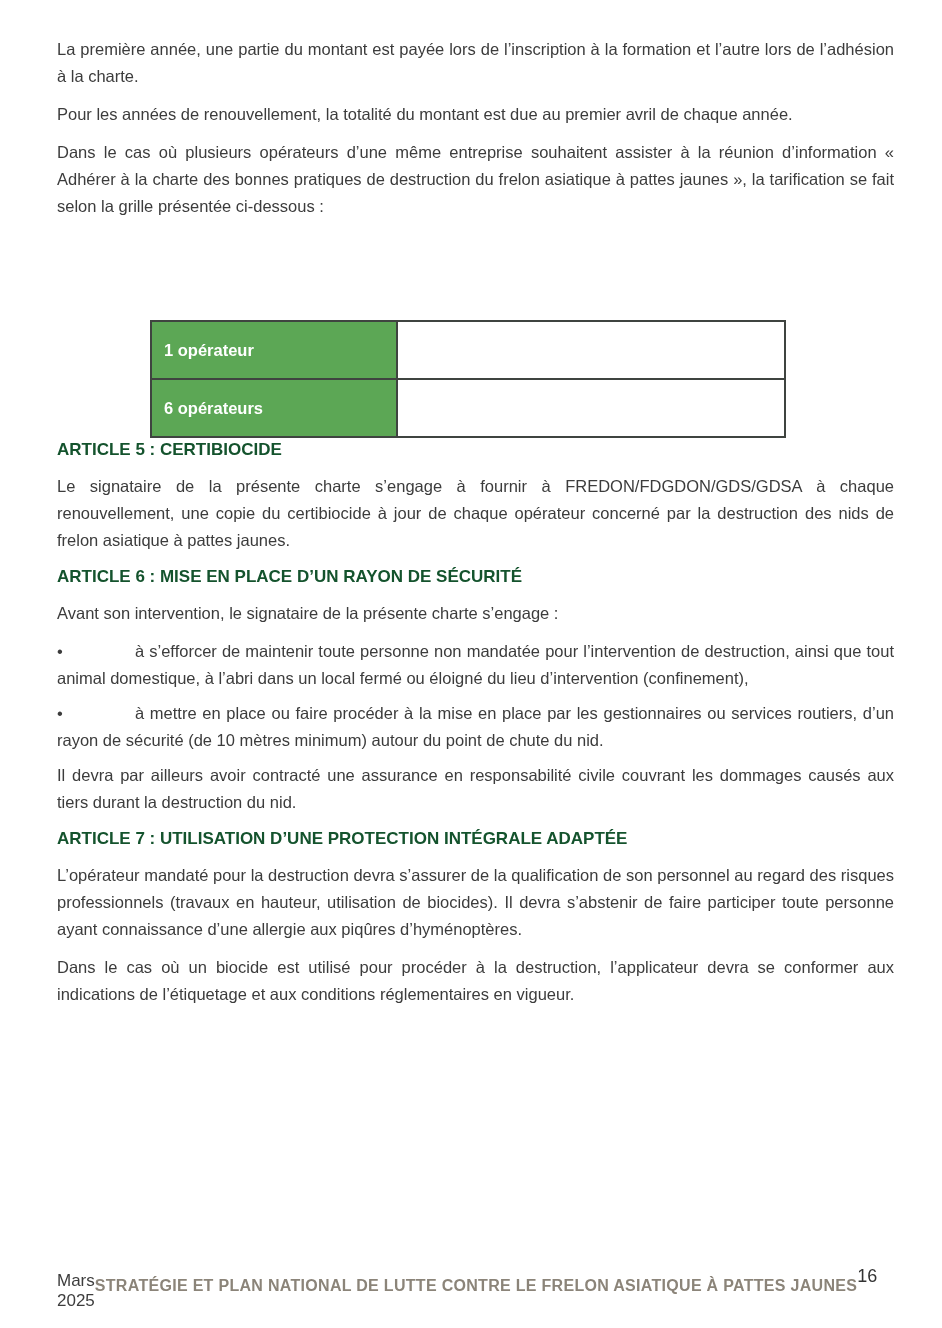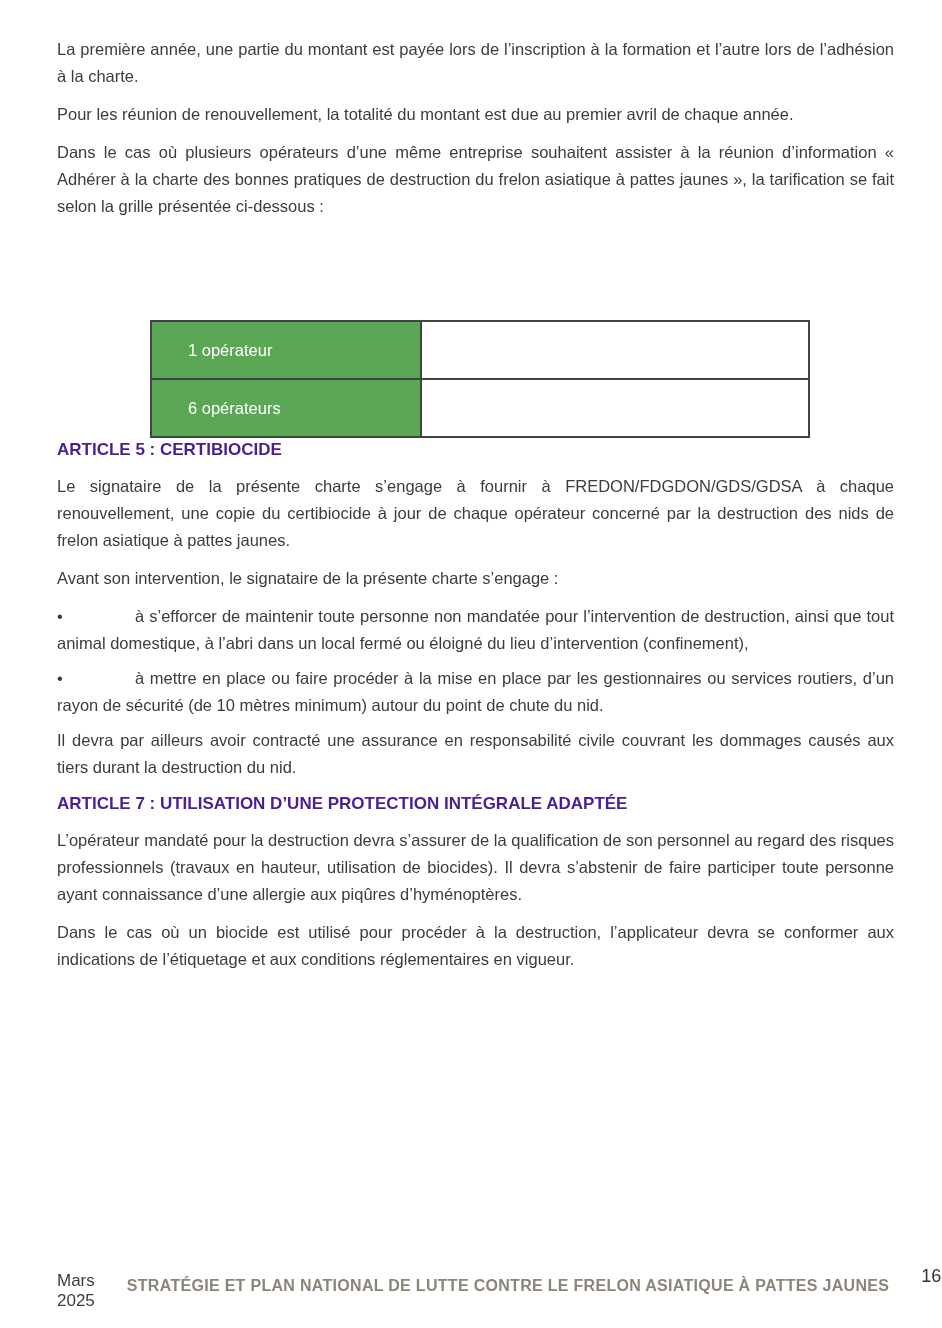--- a/index.html
+++ b/index.html
@@ -39,47 +39,46 @@
   table.pricing-table td {
     border: 2px solid #3f4440;
     height: 54px;
     font-size: 16.5px;
     vertical-align: middle;
   }
   td.row-label {
     width: 231px;
     background: #5ca755;
     color: #ffffff;
-    font-weight: normal;
-    padding-left: 36px;
+    font-weight: bold;
+    padding-left: 12px;
   }
   td.row-value {
     width: 384px;
     background: #ffffff;
   }
   h2.article-heading {
     font-size: 17px;
     font-weight: bold;
-    color: #4c1d95;
+    color: #14532d;
     line-height: 24px;
     margin: 0 0 11px 0;
   }
   .gap-before-a5 { margin-top: 99px; }
   .gap-before-a6 { margin-top: 39px; }
   .gap-before-a7 { margin-top: 27px; }
   .heading-gap { margin-top: 13px; }
   .footer {
     position: absolute;
     left: 57px;
     top: 1266px;
     width: 837px;
     display: grid;
     grid-template-columns: 1fr auto 1fr;
     align-items: flex-start;
-    gap: 32px;
   }
   .footer-date {
     font-size: 17px;
     color: #3d3d3d;
     justify-self: start;
     margin-top: 5px;
   }
   .footer-title {
     font-size: 16px;
     font-weight: bold;
@@ -97,39 +96,40 @@
     margin-top: 0;
   }
 </style>
 </head>
 <body>
 
 <div class="page">
   <div class="content">
 
     <p class="body first">La première année, une partie du montant est payée lors de l’inscription à la formation et l’autre lors de l’adhésion à la charte.</p>
-    <p class="body">Pour les réunion de renouvellement, la totalité du montant est due au premier avril de chaque année.</p>
+    <p class="body">Pour les années de renouvellement, la totalité du montant est due au premier avril de chaque année.</p>
     <p class="body">Dans le cas où plusieurs opérateurs d’une même entreprise souhaitent assister à la réunion d’information « Adhérer à la charte des bonnes pratiques de destruction du frelon asiatique à pattes jaunes », la tarification se fait selon la grille présentée ci-dessous :</p>
 
     <table class="pricing-table">
       <tbody>
         <tr>
           <td class="row-label">1 opérateur</td>
           <td class="row-value"></td>
         </tr>
         <tr>
           <td class="row-label">6 opérateurs</td>
           <td class="row-value"></td>
         </tr>
       </tbody>
     </table>
 
     <h2 class="article-heading gap-before-a5">ARTICLE 5 : CERTIBIOCIDE</h2>
     <p class="body">Le signataire de la présente charte s’engage à fournir à FREDON/FDGDON/GDS/GDSA à chaque renouvellement, une copie du certibiocide à jour de chaque opérateur concerné par la destruction des nids de frelon asiatique à pattes jaunes.</p>
 
+    <h2 class="article-heading gap-before-a6">ARTICLE 6 : MISE EN PLACE D’UN RAYON DE SÉCURITÉ</h2>
     <p class="body heading-gap">Avant son intervention, le signataire de la présente charte s’engage :</p>
 
     <p class="body bullet"><span class="bullet-mark">•</span><span>à s’efforcer de maintenir toute personne non mandatée pour l’intervention de destruction, ainsi que tout animal domestique, à l’abri dans un local fermé ou éloigné du lieu d’intervention (confinement),</span></p>
     <p class="body bullet"><span class="bullet-mark">•</span><span>à mettre en place ou faire procéder à la mise en place par les gestionnaires ou services routiers, d’un rayon de sécurité (de 10 mètres minimum) autour du point de chute du nid.</span></p>
 
     <p class="body">Il devra par ailleurs avoir contracté une assurance en responsabilité civile couvrant les dommages causés aux tiers durant la destruction du nid.</p>
 
     <h2 class="article-heading gap-before-a7">ARTICLE 7 : UTILISATION D’UNE PROTECTION INTÉGRALE ADAPTÉE</h2>
     <p class="body heading-gap">L’opérateur mandaté pour la destruction devra s’assurer de la qualification de son personnel au regard des risques professionnels (travaux en hauteur, utilisation de biocides). Il devra s’abstenir de faire participer toute personne ayant connaissance d’une allergie aux piqûres d’hyménoptères.</p>
     <p class="body">Dans le cas où un biocide est utilisé pour procéder à la destruction, l’applicateur devra se conformer aux indications de l’étiquetage et aux conditions réglementaires en vigueur.</p>

